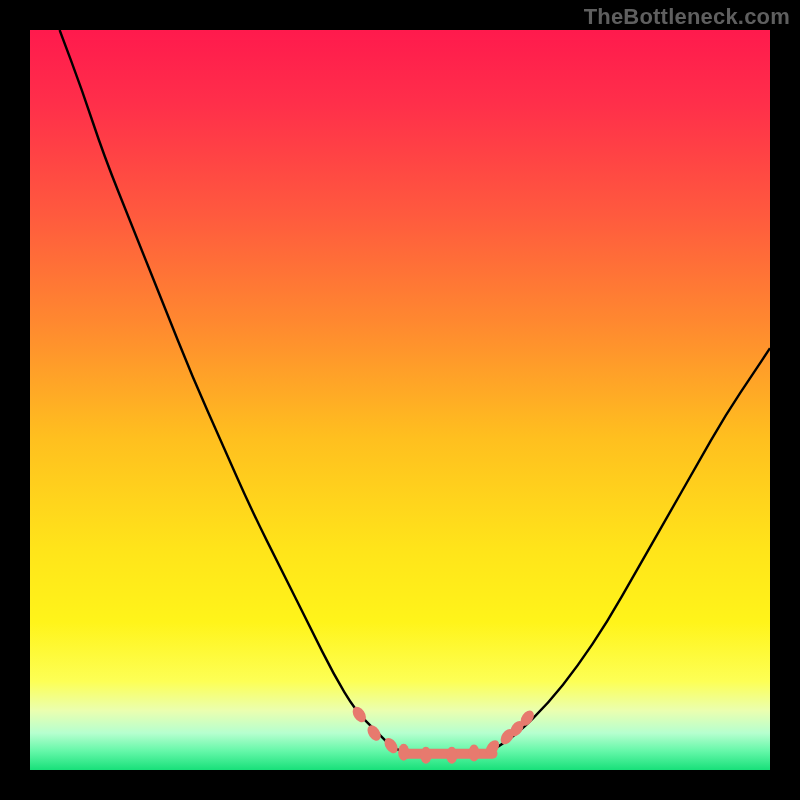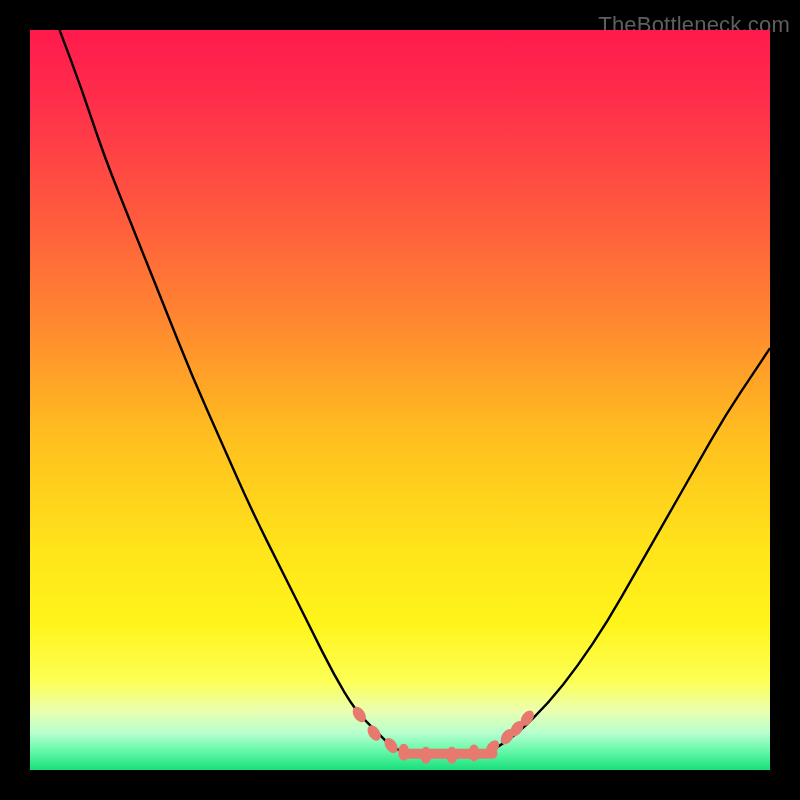--- a/index.html
+++ b/index.html
@@ -39,25 +39,24 @@
     top: 0;
     width: 100%;
     height: 100%;
   }
   .watermark {
     position: absolute;
     top: 4px;
     right: 10px;
     font-family: Arial, Helvetica, sans-serif;
     font-size: 22px;
-    font-weight: 400;
+    font-weight: 700;
     color: #5f5f5f;
     letter-spacing: 0.2px;
     user-select: none;
-    margin-top: 8px;
   }
 </style>
 </head>
 <body>
 
 <div class="frame">
 
   <div class="watermark">TheBottleneck.com</div>
 
   <div class="plot">

